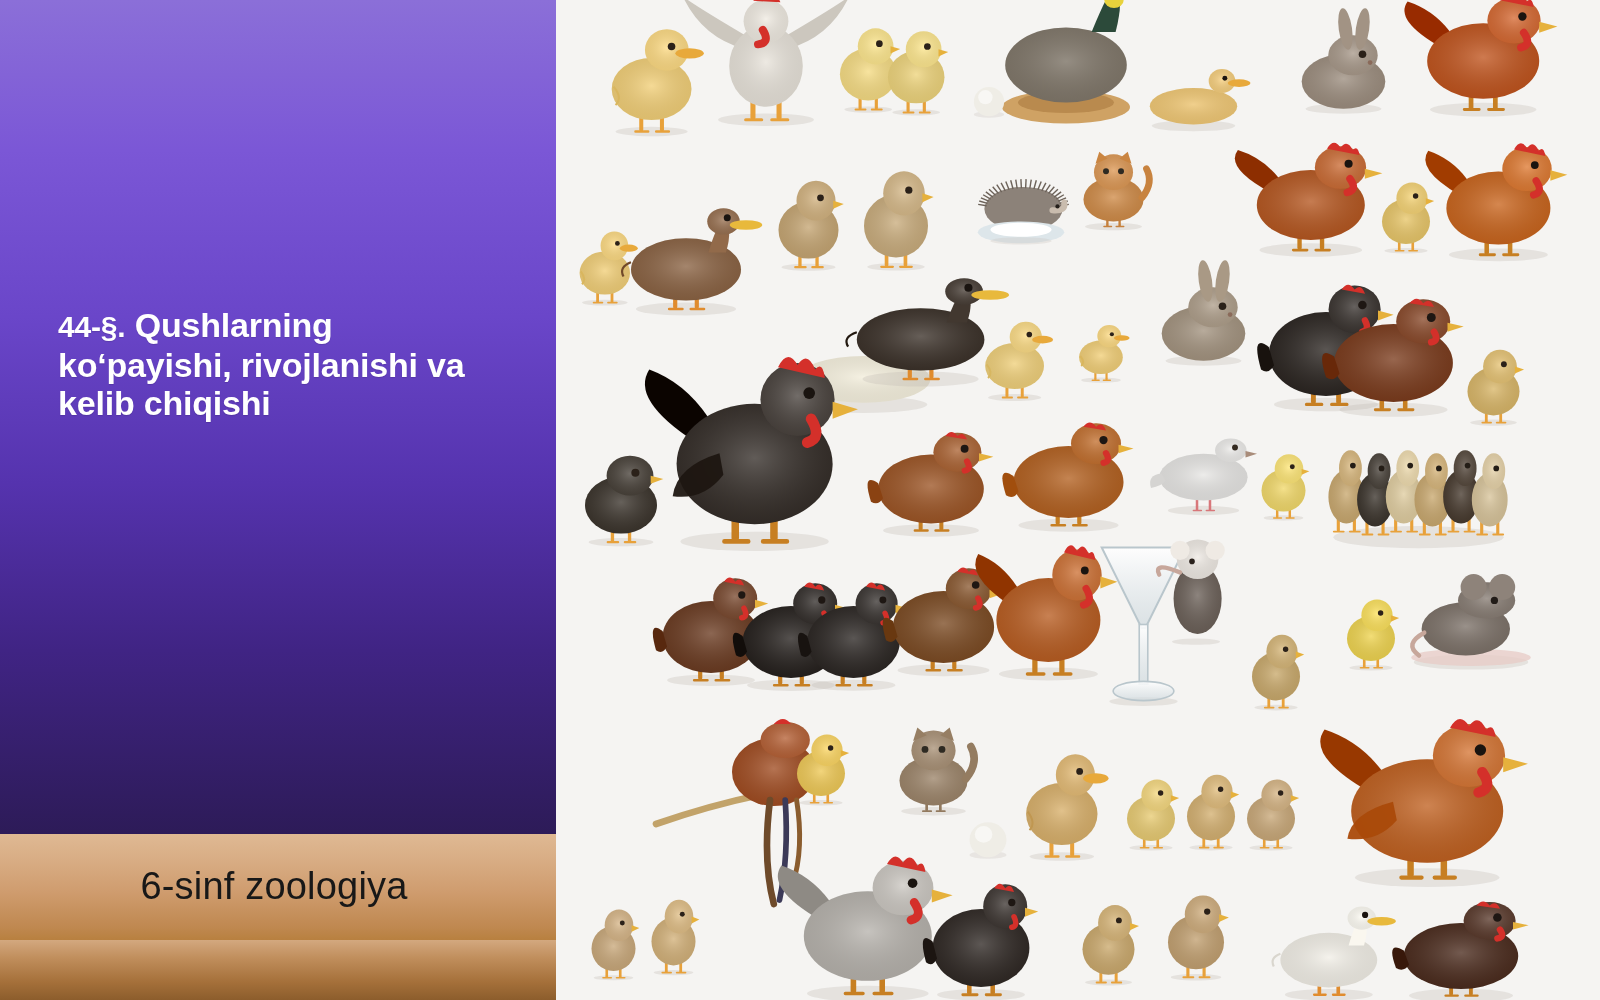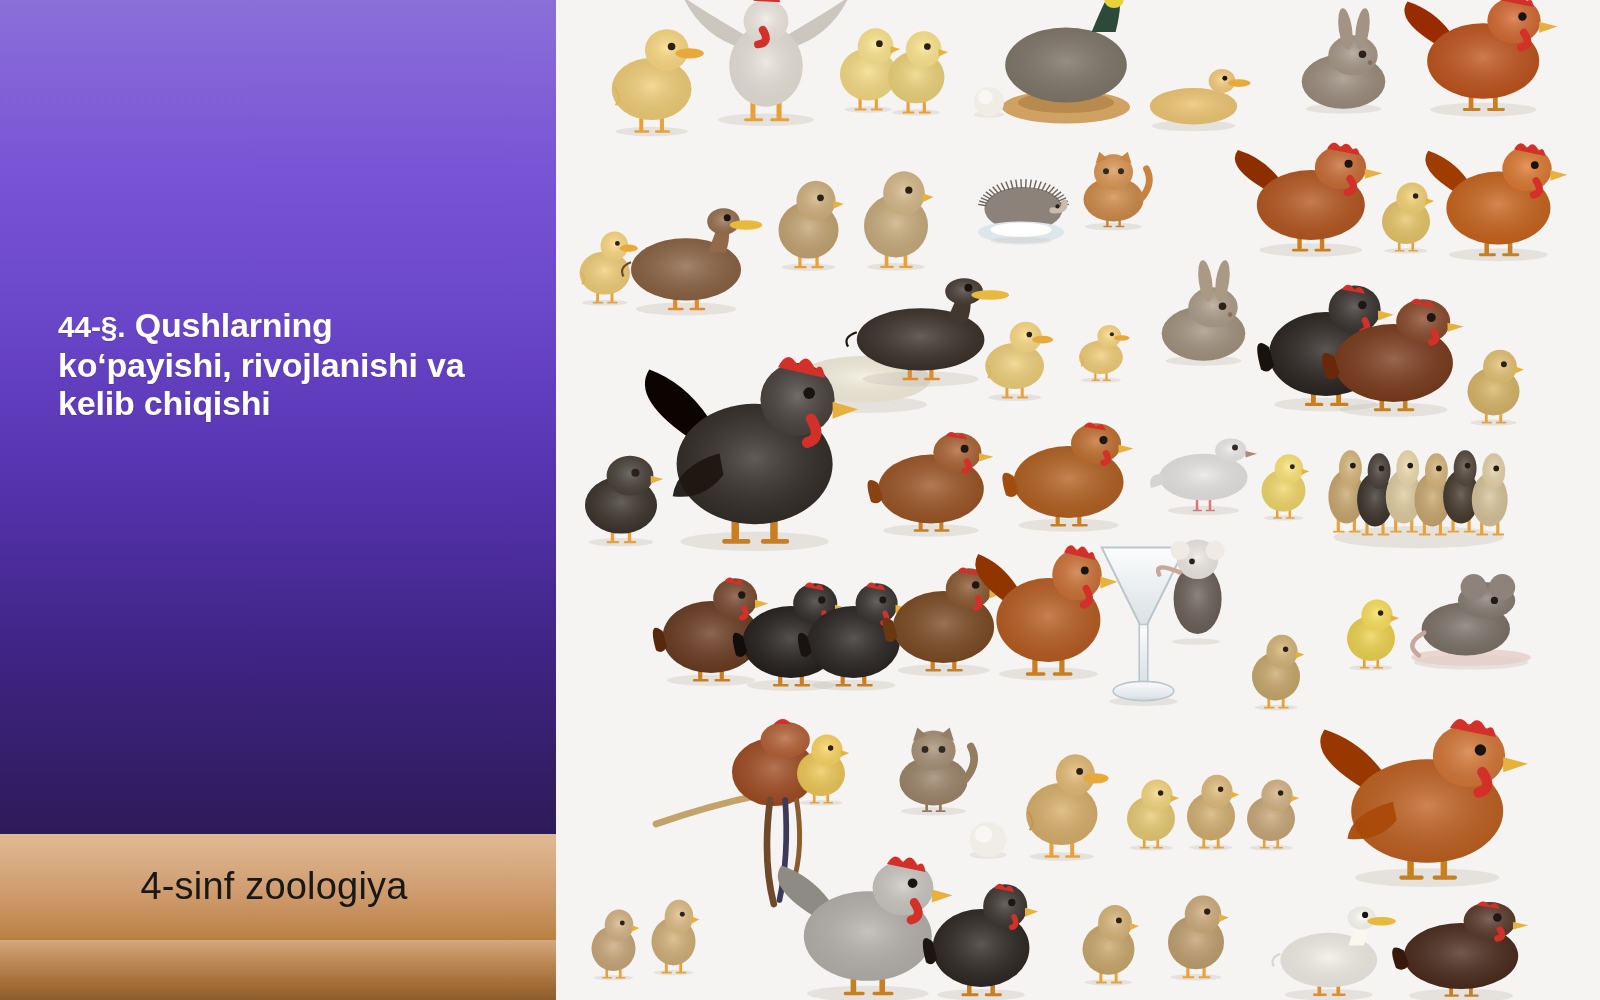--- a/index.html
+++ b/index.html
@@ -1040,15 +1040,15 @@
   <div id="left-panel"></div>
 
   <div id="title-block"><span class="sec-no">44-§.</span><span> Qushlarning</span>
 <span>ko‘payishi, rivojlanishi va</span>
 <span>kelib chiqishi</span></div>
 
   <div id="banner">
     <div id="banner-upper"></div>
     <div id="banner-lower"></div>
   </div>
-  <div id="banner-label">4-sinf zoologiya</div>
+  <div id="banner-label">6-sinf zoologiya</div>
 
 </div>
 
 </body></html>

